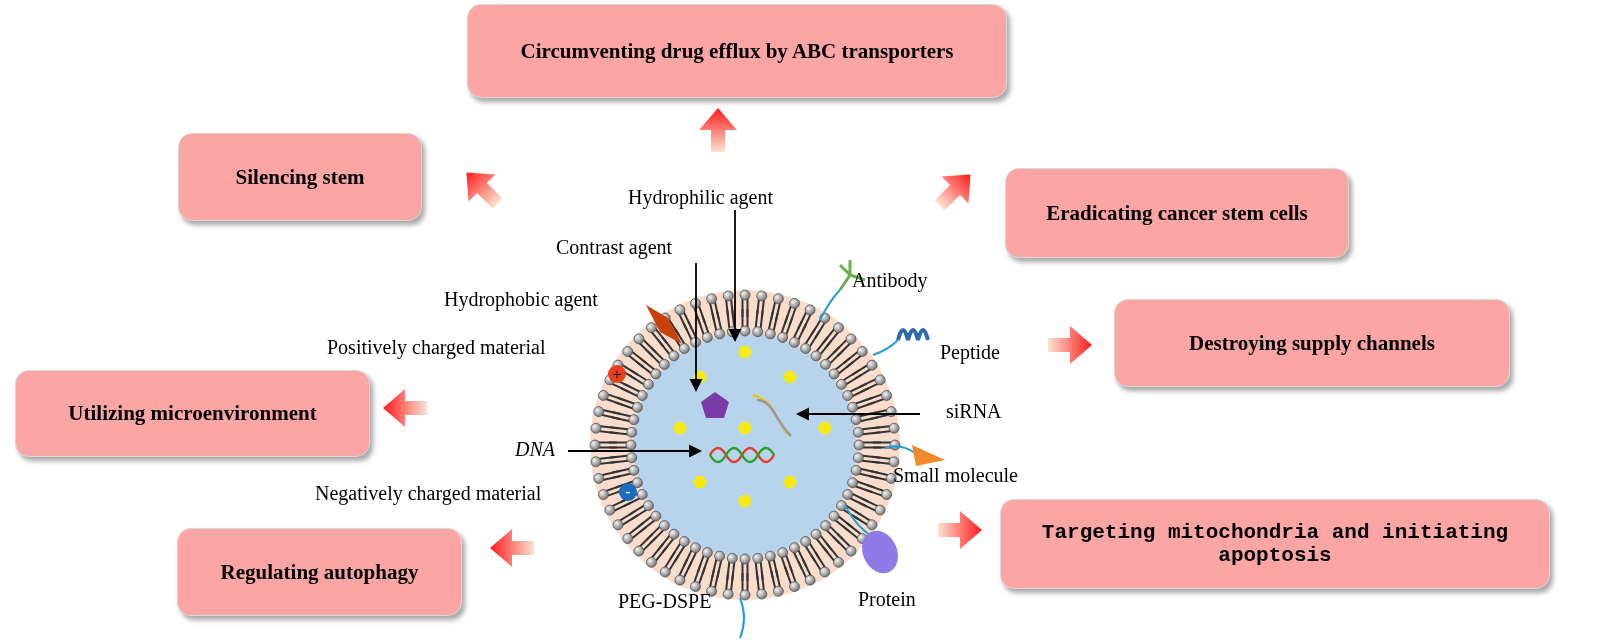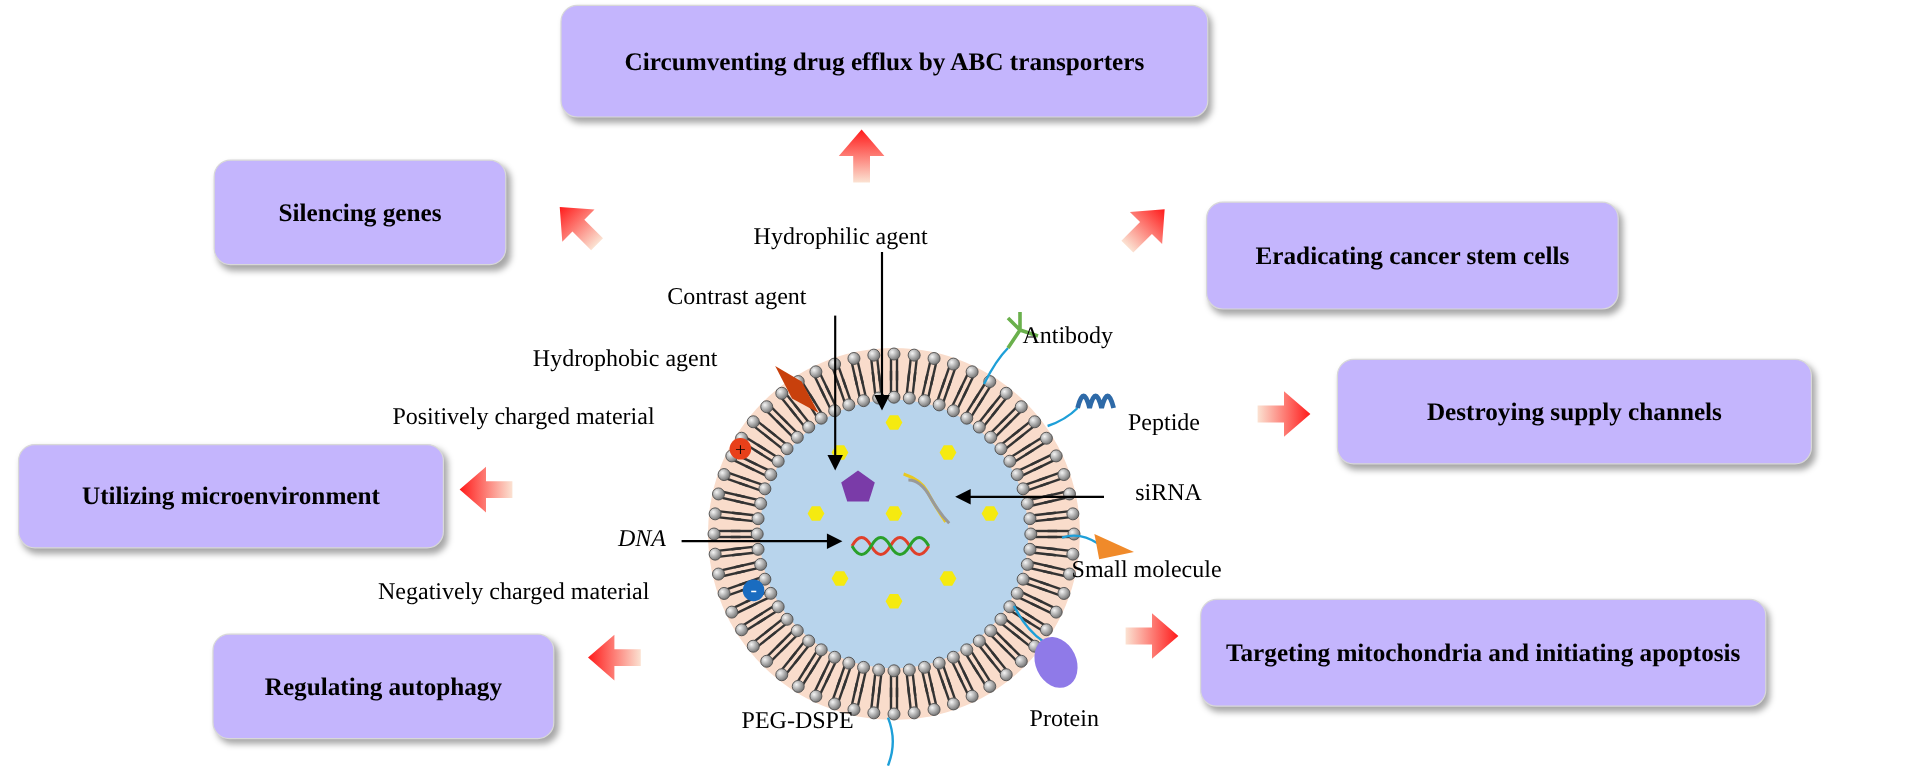--- a/index.html
+++ b/index.html
@@ -1,17 +1,17 @@
 <!DOCTYPE html>
 <html><head>
 <meta charset="utf-8">
 <style>
   html,body{margin:0;padding:0;background:#fff;}
   body{width:1600px;height:640px;position:relative;overflow:hidden;font-family:"Liberation Serif",serif;color:#000;}
-  .box{position:absolute;background:#c4b5fd;border:1px solid #d8d8d8;border-radius:14px;
+  .box{position:absolute;background:#fca5a5;border:1px solid #d8d8d8;border-radius:14px;
        box-shadow:3px 4px 5px rgba(0,0,0,0.35);display:flex;align-items:center;justify-content:center;
        font-weight:bold;font-size:21px;text-align:center;box-sizing:border-box;}
   .lbl{position:absolute;font-size:20px;white-space:nowrap;}
   svg{position:absolute;left:0;top:0;}
 </style>
 </head>
 <body>
 
 <svg width="1600" height="640">
   <defs>
@@ -655,26 +655,26 @@
     <line x1="696" y1="263" x2="696" y2="382"></line>
       <polygon points="691,380 701,380 696,390"></polygon>
     <line x1="568" y1="451" x2="692" y2="451"></line>
       <polygon points="690,446 700,451 690,456"></polygon>
     <line x1="920" y1="414" x2="806" y2="414"></line>
       <polygon points="808,409 798,414 808,419"></polygon>
   </g>
 </svg>
 
 <div class="box" style="left:467px;top:4px;width:540px;height:94px;">Circumventing drug efflux by ABC transporters</div>
-<div class="box" style="left:178px;top:133px;width:244px;height:88px;">Silencing genes</div>
+<div class="box" style="left:178px;top:133px;width:244px;height:88px;">Silencing stem</div>
 <div class="box" style="left:1005px;top:124px;width:344px;height:90px;margin-top:44px;">Eradicating cancer stem cells</div>
 <div class="box" style="left:1114px;top:299px;width:396px;height:88px;">Destroying supply channels</div>
 <div class="box" style="left:15px;top:370px;width:355px;height:87px;">Utilizing microenvironment</div>
 <div class="box" style="left:177px;top:528px;width:285px;height:88px;">Regulating autophagy</div>
-<div class="box" style="left:1000px;top:499px;width:472px;height:90px;">Targeting mitochondria and initiating apoptosis</div>
+<div class="box" style="left:1000px;top:499px;width:550px;height:90px;font-family:Liberation Mono, monospace;">Targeting mitochondria and initiating apoptosis</div>
 
 <div class="lbl" style="left:628px;top:186px;">Hydrophilic agent</div>
 <div class="lbl" style="left:556px;top:236px;text-align:right;">Contrast agent</div>
 <div class="lbl" style="left:444px;top:288px;">Hydrophobic agent</div>
 <div class="lbl" style="left:327px;top:336px;">Positively charged material</div>
 <div class="lbl" style="left:315px;top:482px;">Negatively charged material</div>
 <div class="lbl" style="left:515px;top:438px;font-style:italic;">DNA</div>
 <div class="lbl" style="left:946px;top:400px;">siRNA</div>
 <div class="lbl" style="left:852px;top:269px;">Antibody</div>
 <div class="lbl" style="left:940px;top:341px;">Peptide</div>

